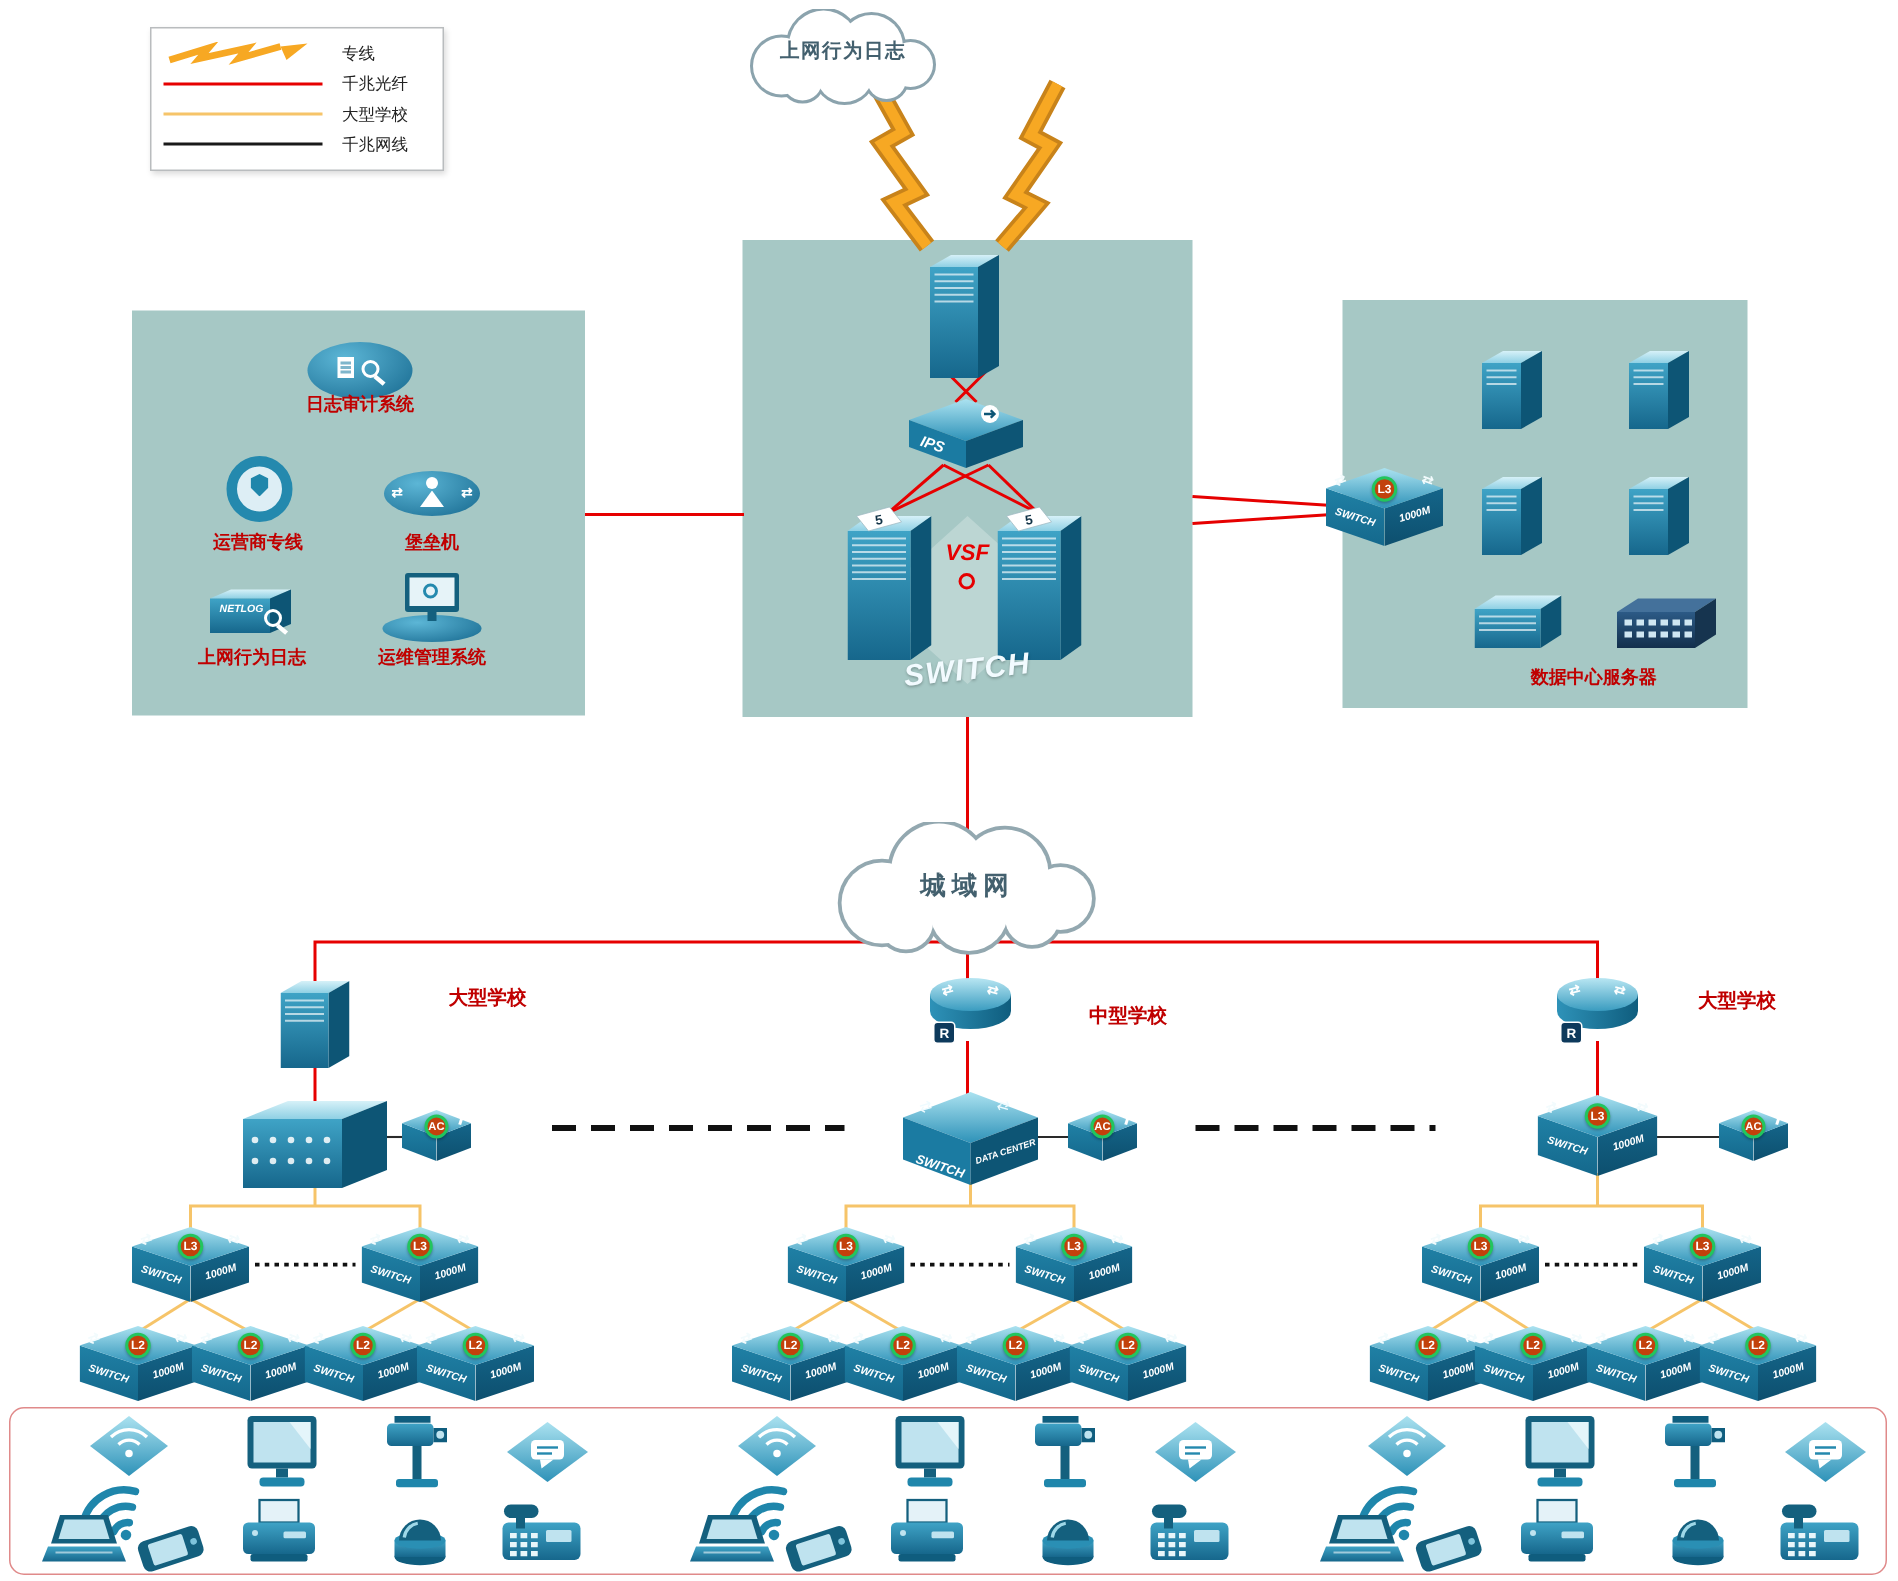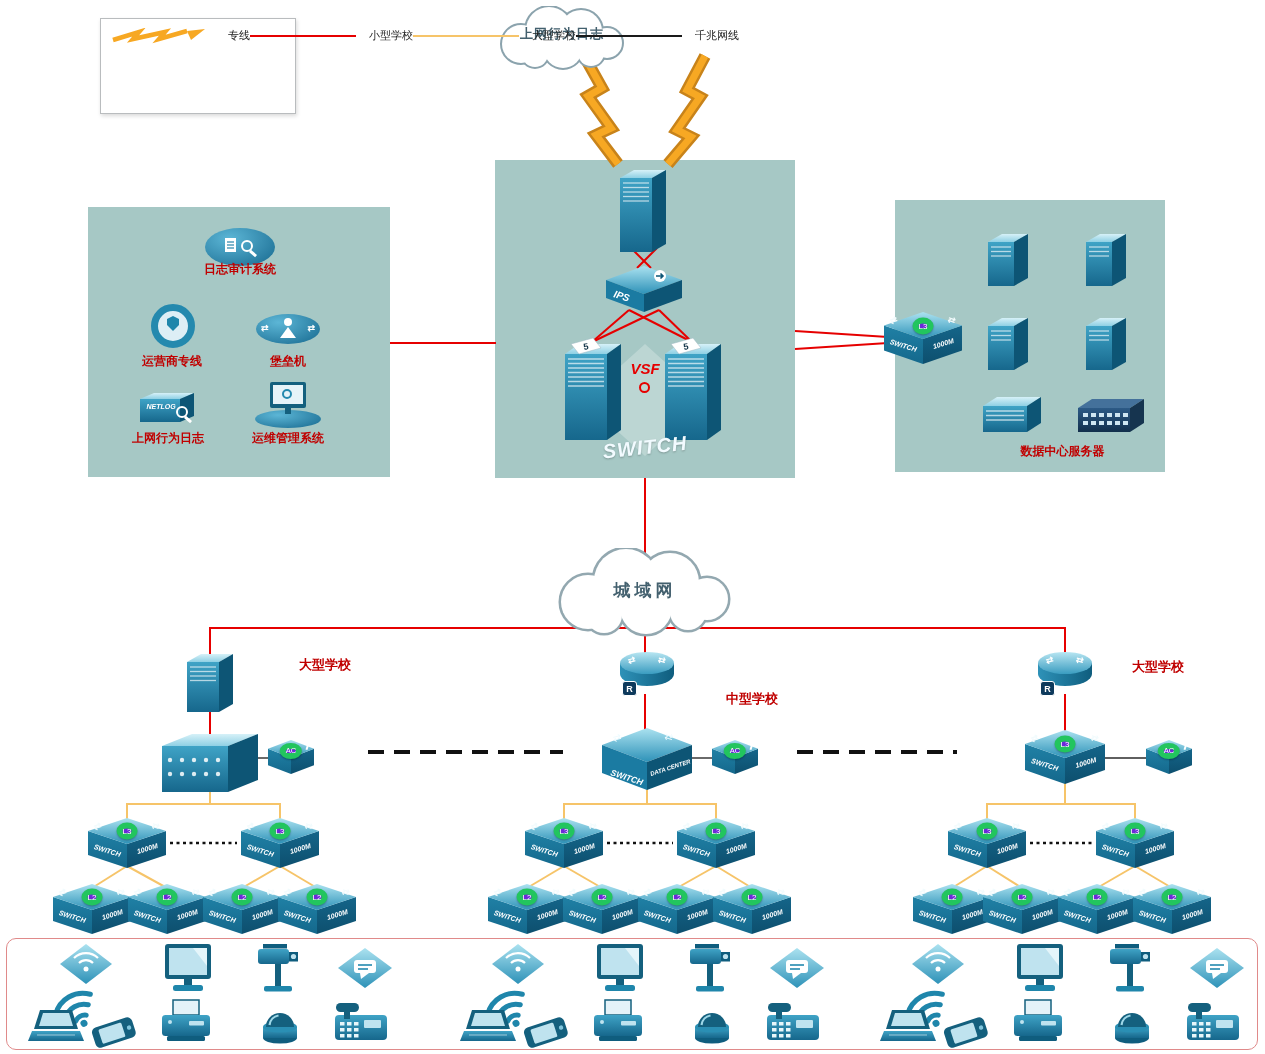--- a/index.html
+++ b/index.html
@@ -17,35 +17,35 @@
   #cloud-man .cl-stroke{stroke-width:5;stroke:#93a8b0}
   .cl-fill{fill:#fff;stroke:none}
   .cloud span{position:absolute;inset:0;display:flex;align-items:center;justify-content:center;color:#43606e;font-weight:bold;font-family:"Liberation Serif",serif}
   .cloud-small span{font-size:13px;letter-spacing:1px;padding-bottom:10px}
   #cloud-man span{font-size:17px;letter-spacing:4px;padding-bottom:8px}
   
   .red-label{position:absolute;z-index:5;color:#c00000;font-size:12px;font-weight:bold;text-align:center;line-height:1.2}
   .school-label{font-size:13px}
   #dc-title{position:absolute;z-index:5;color:#4e7280;font-size:21px;letter-spacing:3px;text-align:center;font-family:"Liberation Serif",serif;font-weight:bold}
   
-  #legend{position:absolute;left:100px;top:18px;width:196px;height:96px;background:#fff;border:1px solid #b9bcbe;box-shadow:1px 2px 4px rgba(0,0,0,.15);z-index:6;padding:7px 8px;display:flex;justify-content:space-between}
+  #legend{position:absolute;left:100px;top:18px;width:196px;height:96px;background:#fff;border:1px solid #b9bcbe;box-shadow:1px 2px 4px rgba(0,0,0,.15);z-index:6;padding:7px 8px;display:flex;flex-direction:column;justify-content:space-between}
   .lg-row{display:flex;align-items:center;height:19px}
   .lg-swatch{width:112px;display:flex;align-items:center}
   .lg-line{width:106px;height:0;border-top:2px solid #000}
   .lg-label{font-size:11px;color:#222;margin-left:7px;white-space:nowrap}
   
   .sw{position:absolute;z-index:3}
   .sw i,.router i{position:absolute;display:block}
   .sw-top{left:0;top:0;width:100%;height:52%;clip-path:polygon(50% 0,100% 50%,50% 100%,0 50%);background:linear-gradient(180deg,#abe2f0,#2e92b8)}
   .sw-fl{left:0;top:0;width:100%;height:100%;clip-path:polygon(0 26%,50% 52%,50% 100%,0 74%);background:linear-gradient(180deg,#2489ae,#14688c)}
   .sw-fr{left:0;top:0;width:100%;height:100%;clip-path:polygon(50% 52%,100% 26%,100% 74%,50% 100%);background:linear-gradient(180deg,#176d93,#0d4f6e)}
   .sw-arr{position:absolute;color:#f2fbfd;font-size:9px;font-weight:bold;z-index:1;line-height:1}
   .sw-a1{left:8%;top:7%;transform:rotate(-20deg)}
   .sw-a2{right:8%;top:7%;transform:rotate(20deg)}
-  .sw-badge{position:absolute;left:50%;top:26%;transform:translate(-50%,-50%);min-width:17px;height:17px;border-radius:50%;background:#6d28d9;border:6px solid #22c55e;color:#fff;font-size:8px;font-weight:normal;display:flex;align-items:center;justify-content:center;z-index:2;box-shadow:0 1px 2px rgba(0,0,0,.3)}
+  .sw-badge{position:absolute;left:50%;top:26%;transform:translate(-50%,-50%);min-width:17px;height:17px;border-radius:50%;background:#c2410c;border:2px solid #22c55e;color:#fff;font-size:8px;font-weight:bold;display:flex;align-items:center;justify-content:center;z-index:2;box-shadow:0 1px 2px rgba(0,0,0,.3)}
   .sw-lab{position:absolute;width:47%;text-align:center;color:#fff;font-size:7px;font-weight:bold;font-style:italic;z-index:1;line-height:1;white-space:nowrap}
   .sw-ll{left:1%;top:58%;transform:rotate(17deg)}
   .sw-lr{left:52%;top:54%;transform:rotate(-17deg)}
   .ac .sw-badge{min-width:16px;height:16px;font-size:7.5px;top:32%}
   .ac-ant{position:absolute;right:5px;top:0;width:2px;height:10px;background:#fff;transform:rotate(18deg);z-index:1}
   
   .router{position:absolute;z-index:3;width:54px;height:44px}
   .r-body{left:0;top:11px;width:54px;height:23px;background:linear-gradient(90deg,#2e92b8,#0f5d7e);border-radius:0 0 27px 27px/0 0 12px 12px}
   .r-top{left:0;top:0;width:54px;height:22px;border-radius:50%;background:linear-gradient(180deg,#b8e6f2,#3a9cc0)}
   .r-arr{position:absolute;color:#fff;font-size:9px;font-weight:bold;line-height:1}
@@ -159,21 +159,21 @@
             <polyline points="4,12 30,4 24,11 56,4 50,11 78,3" fill="none" stroke="#f7a823" stroke-width="4.5"></polyline>
             <polygon points="78,3 96,1 82,12" fill="#f7a823"></polygon>
           </svg>
       </span>
       <span class="lg-label">专线</span>
     </div>
     <div class="lg-row">
       <span class="lg-swatch">
           <i class="lg-line" style="border-color:#e60000"></i>
         </span>
-      <span class="lg-label">小型学校</span>
+      <span class="lg-label">千兆光纤</span>
     </div>
     <div class="lg-row">
       <span class="lg-swatch">
           <i class="lg-line" style="border-color:#f6c469"></i>
         </span>
       <span class="lg-label">大型学校</span>
     </div>
     <div class="lg-row">
       <span class="lg-swatch">
           <i class="lg-line" style="border-color:#1a1a1a"></i>
@@ -251,21 +251,21 @@
     <i style="position:absolute;left:30px;top:26px;width:6px;height:6px;background:#14607e;display:block"></i>
   </div>
   <div class="red-label" style="left:233px;top:431px;width:110px">运维管理系统</div>
 
   <div class="red-label" style="left:1000px;top:444px;width:125px">数据中心服务器</div>
   <div id="vsf-label">VSF</div>
   <div id="vsf-ring"></div>
   <div id="switch-watermark">SWITCH</div>
 
   <div class="red-label school-label" style="left:275px;top:657px;width:100px">大型学校</div>
-  <div class="red-label school-label" style="left:702px;top:691px;width:100px">中型学校</div>
+  <div class="red-label school-label" style="left:702px;top:669px;width:100px">中型学校</div>
   <div class="red-label school-label" style="left:1108px;top:659px;width:100px">大型学校</div>
 
   <div id="endpoint-box"></div>
 
 <div class="dev" style="left:620px;top:168px;width:46px;height:84px">
       <svg viewBox="0 0 46 84" width="46" height="84">
         <polygon points="0,10 14,2 46,2 32,10" fill="url(#gTop)"></polygon>
         <polygon points="32,10 46,2 46,76 32,84" fill="#0d5575"></polygon>
         <rect x="0" y="10" width="32" height="74" fill="url(#gFront)"></rect>
         <line x1="3" y1="15" x2="29" y2="15" stroke="rgba(255,255,255,.65)" stroke-width="1.3"></line>

